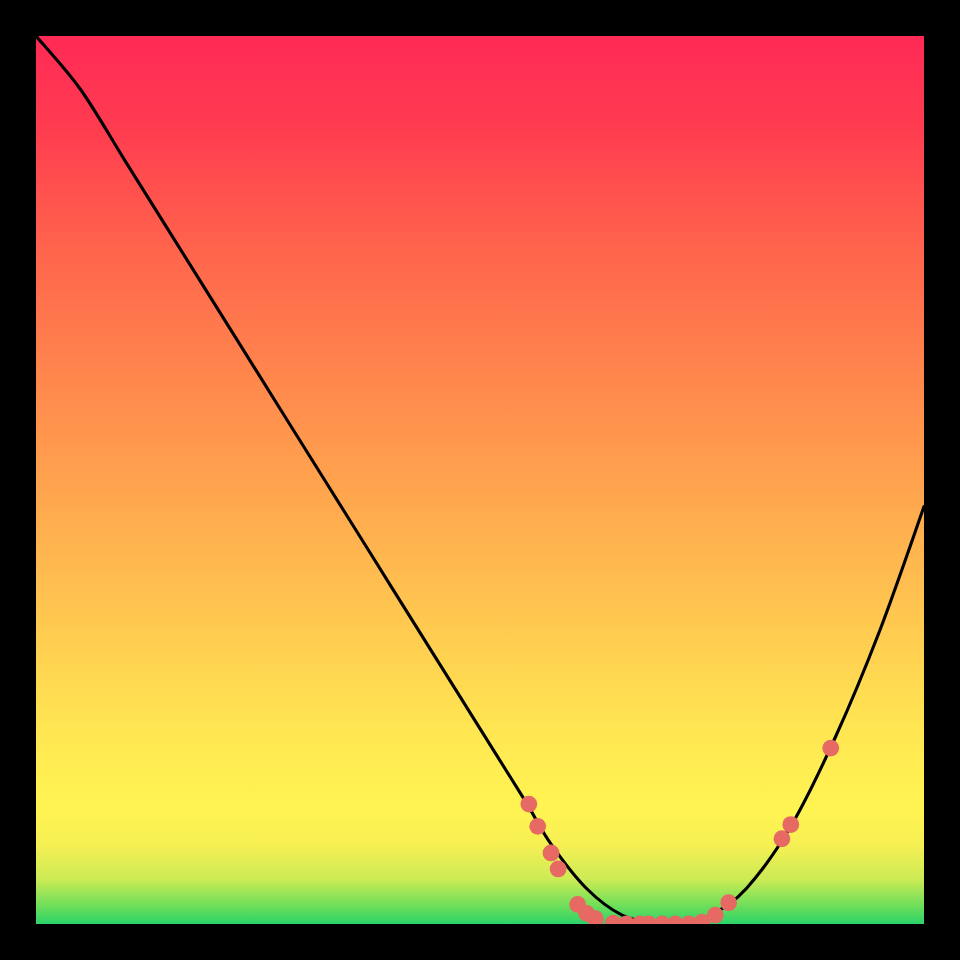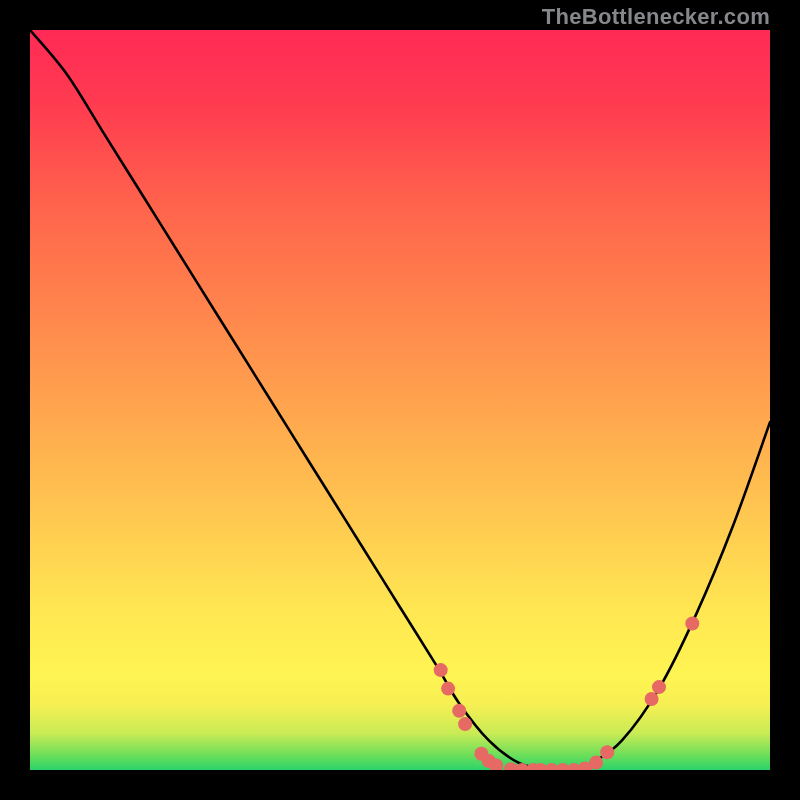--- a/index.html
+++ b/index.html
@@ -56,21 +56,20 @@
     font-size: 22px;
     font-weight: bold;
     color: #86878b;
     letter-spacing: 0.3px;
   }
 </style>
 </head>
 <body>
 
 <div class="container">
-  <div class="watermark">TheBottlenecker.com</div>
   <div class="plot-area">
     <div class="gradient-bg"></div>
     <svg class="curve-layer" viewBox="0 0 740 740" preserveAspectRatio="none">
       <path id="curve-path" fill="none" stroke="#000000" stroke-width="2.6" stroke-linecap="round" d="M 0.00 0.00 C 6.17 7.40, 24.67 27.13, 37.00 44.40 C 49.33 61.67, 61.67 83.87, 74.00 103.60 C 86.33 123.33, 98.67 143.07, 111.00 162.80 C 123.33 182.53, 135.67 202.27, 148.00 222.00 C 160.33 241.73, 172.67 261.47, 185.00 281.20 C 197.33 300.93, 209.67 320.67, 222.00 340.40 C 234.33 360.13, 246.67 379.87, 259.00 399.60 C 271.33 419.33, 283.67 439.07, 296.00 458.80 C 308.33 478.53, 320.67 498.27, 333.00 518.00 C 345.33 537.73, 357.67 557.47, 370.00 577.20 C 382.33 596.93, 397.13 620.37, 407.00 636.40 C 416.87 652.43, 420.57 661.07, 429.20 673.40 C 437.83 685.73, 448.93 700.53, 458.80 710.40 C 468.67 720.27, 478.53 727.67, 488.40 732.60 C 498.27 737.53, 509.37 738.77, 518.00 740.00 C 526.63 741.23, 532.80 741.23, 540.20 740.00 C 547.60 738.77, 553.77 737.53, 562.40 732.60 C 571.03 727.67, 580.90 722.73, 592.00 710.40 C 603.10 698.07, 616.67 679.57, 629.00 658.60 C 641.33 637.63, 653.67 611.73, 666.00 584.60 C 678.33 557.47, 690.67 527.87, 703.00 495.80 C 715.33 463.73, 733.83 409.47, 740.00 392.20"></path>
       <g id="dots-group">
           <circle cx="410.70" cy="640.10" r="7" fill="#e66963"></circle>
           <circle cx="418.10" cy="658.60" r="7" fill="#e66963"></circle>
           <circle cx="429.20" cy="680.80" r="7" fill="#e66963"></circle>
           <circle cx="435.12" cy="694.12" r="7" fill="#e66963"></circle>
           <circle cx="451.40" cy="723.72" r="7" fill="#e66963"></circle>

